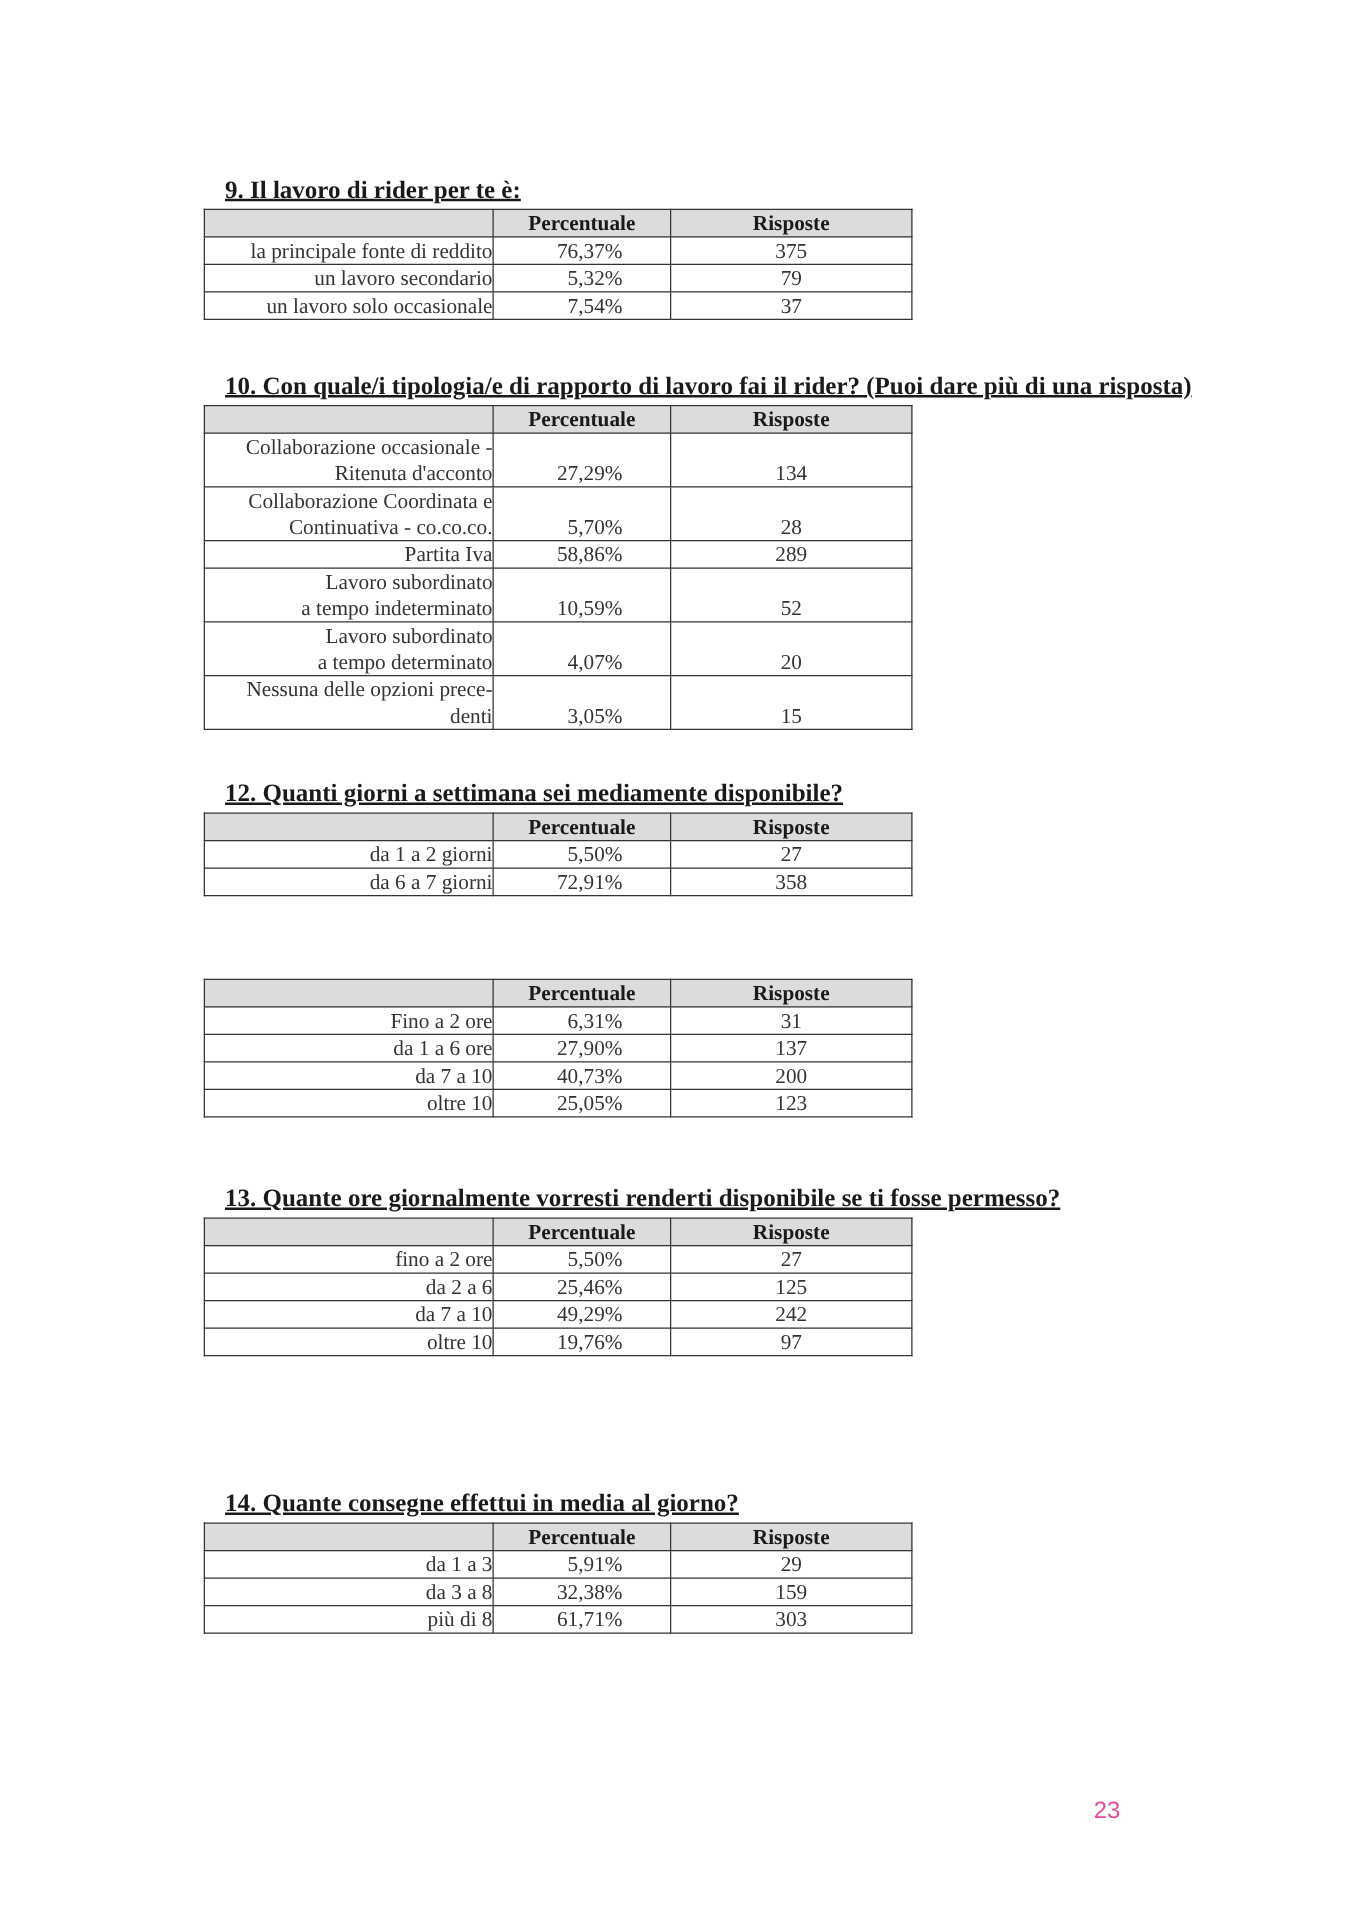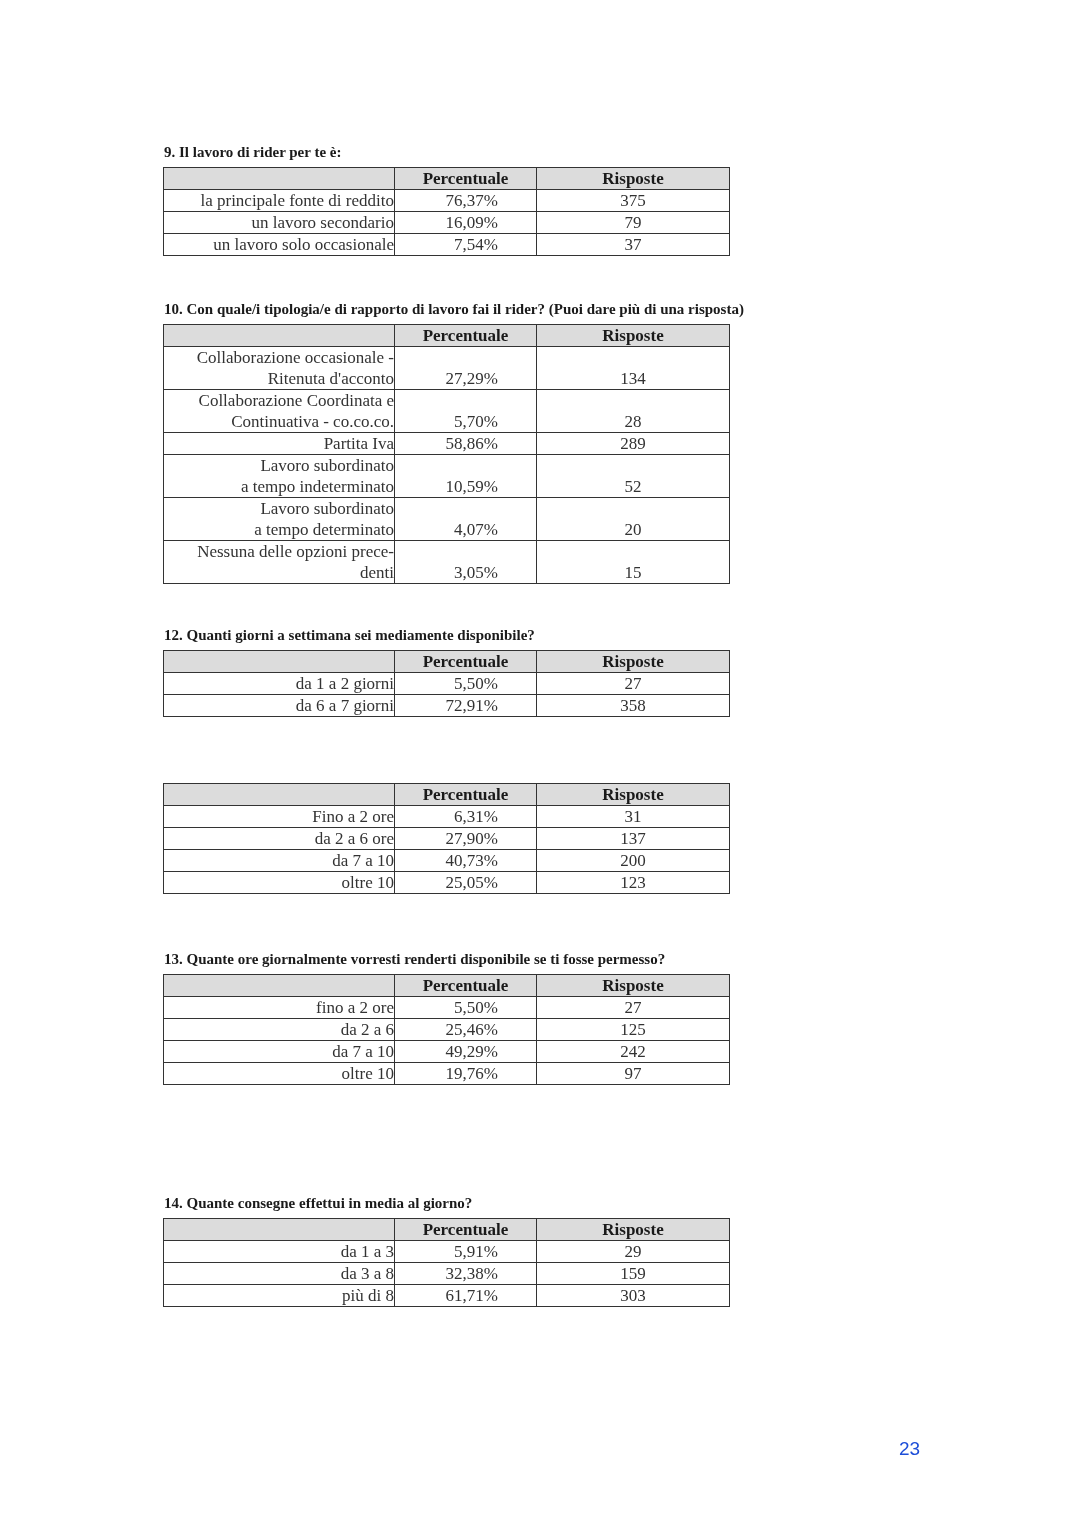--- a/index.html
+++ b/index.html
@@ -1,28 +1,28 @@
 <!DOCTYPE html>
 <html><head>
   <meta charset="utf-8">
   <style>
     html, body { margin: 0; padding: 0; background: #ffffff; }
     body { width: 1080px; height: 1527px; position: relative; font-family: "Liberation Serif", "DejaVu Serif", serif; color: #1a1a1a; }
     .section { position: absolute; left: 163px; }
-    .q-title { font-weight: bold; font-size: 15px; margin: 0 0 5px 1px; line-height: 20px; white-space: nowrap; }
+    .q-title { font-weight: bold; font-size: 20px; margin: 0 0 5px 17px; line-height: 20px; white-space: nowrap; text-decoration: underline; }
     table { border-collapse: collapse; width: 566px; table-layout: fixed; }
     col.c1 { width: 231px; }
     col.c2 { width: 142px; }
     col.c3 { width: 193px; }
     th, td { border: 1.2px solid #333; font-size: 17px; line-height: 21px; padding: 0; }
     th { background: #dcdcdc; font-weight: bold; text-align: center; height: 21px; }
     td.label { padding-left: 9px; text-align: right; color: #333; }
     td.pct { text-align: right; padding-right: 38px; vertical-align: bottom; color: #333; }
     td.resp { text-align: center; vertical-align: bottom; color: #333; }
-    .page-number { position: absolute; left: 899px; top: 1438px; font-family: "Liberation Sans", "DejaVu Sans", sans-serif; font-size: 19px; color: #1d4ed8; }
+    .page-number { position: absolute; left: 875px; top: 1438px; font-family: "Liberation Sans", "DejaVu Sans", sans-serif; font-size: 19px; color: #ec4899; }
     #s9 { top: 142px; }
     #s10 { top: 299px; }
     #s11 { top: 625px; }
     #s12 { top: 783px; }
     #s13 { top: 949px; }
     #s14 { top: 1193px; }
   </style>
 </head>
 <body>
 
@@ -40,21 +40,21 @@
       <th>Percentuale</th>
       <th>Risposte</th>
     </tr>
     <tr>
       <td class="label">la principale fonte di reddito</td>
       <td class="pct">76,37%</td>
       <td class="resp">375</td>
     </tr>
     <tr>
       <td class="label">un lavoro secondario</td>
-      <td class="pct">16,09%</td>
+      <td class="pct">5,32%</td>
       <td class="resp">79</td>
     </tr>
     <tr>
       <td class="label">un lavoro solo occasionale</td>
       <td class="pct">7,54%</td>
       <td class="resp">37</td>
     </tr>
   </tbody>
     </table>
 </div>
@@ -147,21 +147,21 @@
       <th></th>
       <th>Percentuale</th>
       <th>Risposte</th>
     </tr>
     <tr>
       <td class="label">Fino a 2 ore</td>
       <td class="pct">6,31%</td>
       <td class="resp">31</td>
     </tr>
     <tr>
-      <td class="label">da 2 a 6 ore</td>
+      <td class="label">da 1 a 6 ore</td>
       <td class="pct">27,90%</td>
       <td class="resp">137</td>
     </tr>
     <tr>
       <td class="label">da 7 a 10</td>
       <td class="pct">40,73%</td>
       <td class="resp">200</td>
     </tr>
     <tr>
       <td class="label">oltre 10</td>

